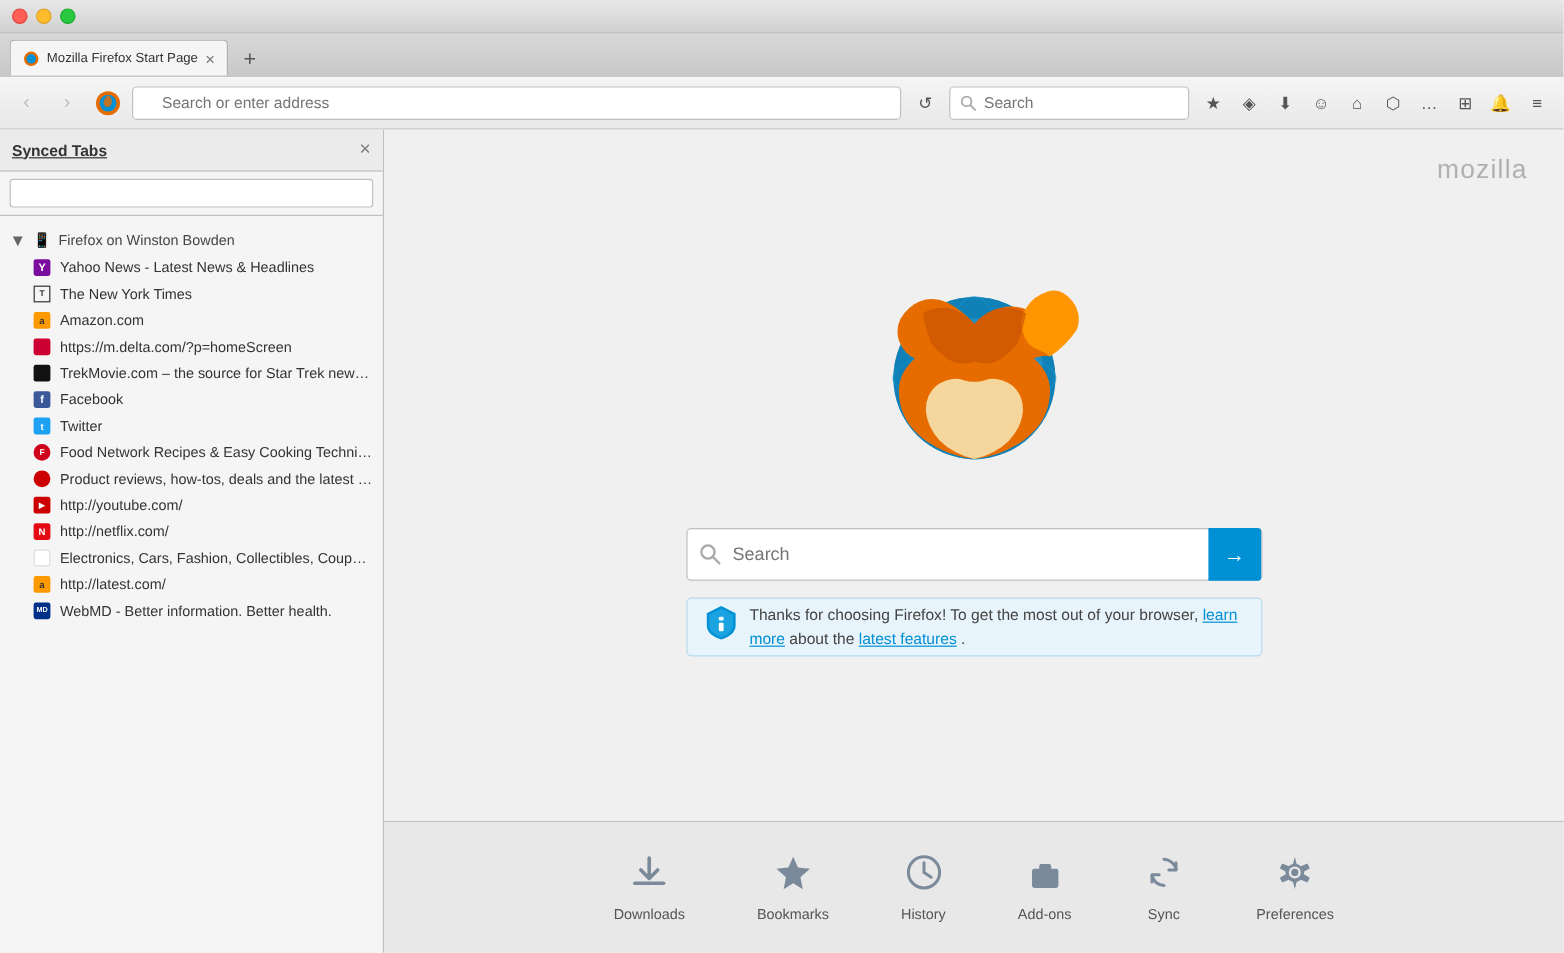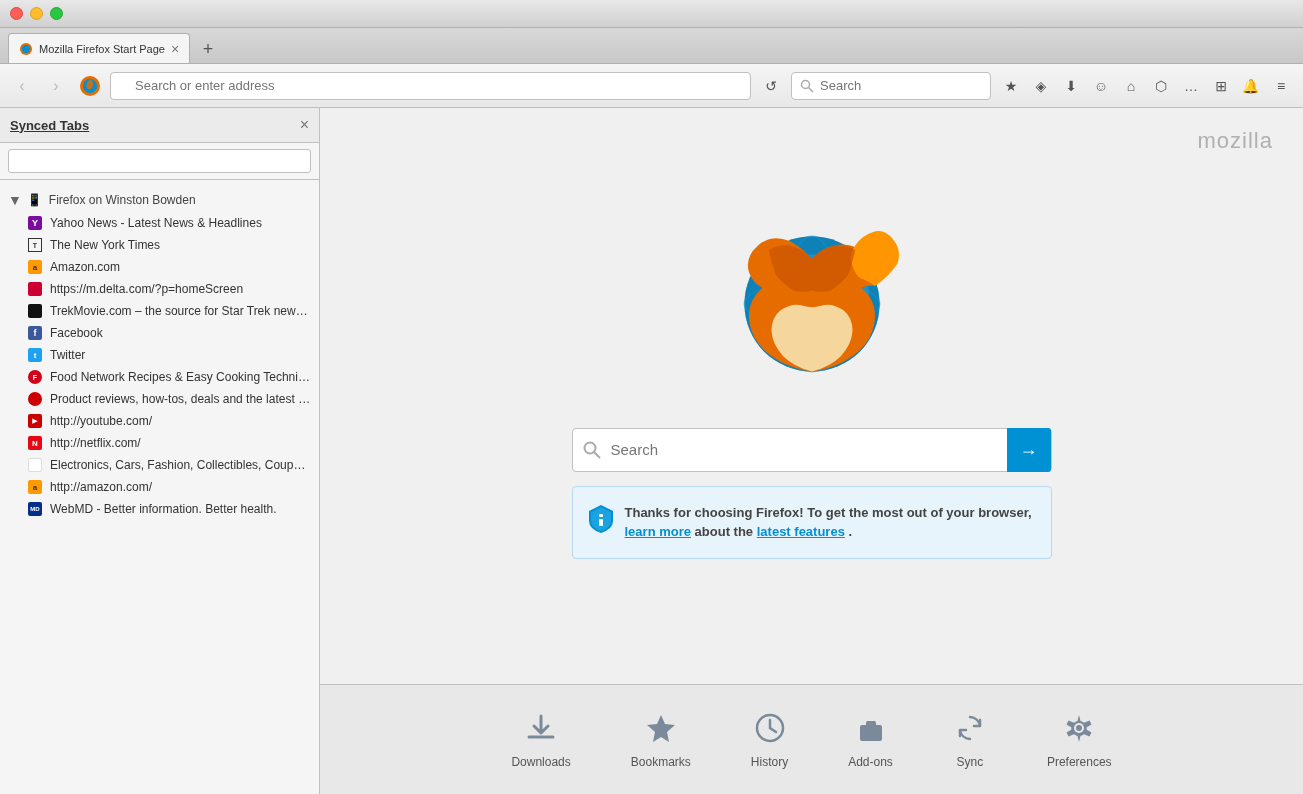--- a/index.html
+++ b/index.html
@@ -184,23 +184,22 @@
       background: transparent;
     }
     .search-submit-btn {
       width: 44px; height: 44px; background: #0090d4; border: none;
       border-radius: 0 3px 3px 0; cursor: pointer; color: white;
       display: flex; align-items: center; justify-content: center; font-size: 18px;
     }
     .info-banner {
       display: flex; align-items: flex-start; gap: 10px;
       background: #e8f4fb; border: 1px solid #b8d9ed; border-radius: 4px;
-      padding: 16px 14px; width: 480px; margin-top: 14px; font-size: 13px;
+      padding: 4px 14px; width: 480px; margin-top: 14px; font-size: 13px;
       color: #444;
-      font-weight: bold;
     }
     .info-banner-icon { color: #0090d4; font-size: 22px; flex-shrink: 0; }
     .info-banner-text { line-height: 1.5; }
     .info-link { color: #0090d4; text-decoration: underline; cursor: pointer; }
 
     
     .footer {
       height: 110px;
       background: #e8e8e8;
       border-top: 1px solid #c0c0c0;
@@ -354,21 +353,21 @@
         <div class="sidebar-item">
           <div class="sidebar-favicon favicon-nf" style="width:14px;height:14px;">N</div>
           <span class="sidebar-item-text">http://netflix.com/</span>
         </div>
         <div class="sidebar-item">
           <div class="sidebar-favicon favicon-ebay" style="width:14px;height:14px;"></div>
           <span class="sidebar-item-text">Electronics, Cars, Fashion, Collectibles, Coupon...</span>
         </div>
         <div class="sidebar-item">
           <div class="sidebar-favicon favicon-amazon" style="width:14px;height:14px;">a</div>
-          <span class="sidebar-item-text">http://amazon.com/</span>
+          <span class="sidebar-item-text">http://latest.com/</span>
         </div>
         <div class="sidebar-item">
           <div class="sidebar-favicon favicon-webmd" style="width:14px;height:14px;">MD</div>
           <span class="sidebar-item-text">WebMD - Better information. Better health.</span>
         </div>
       </div>
     </div>
   </div>
 
   <div style="display:flex;flex-direction:column;flex:1;">

